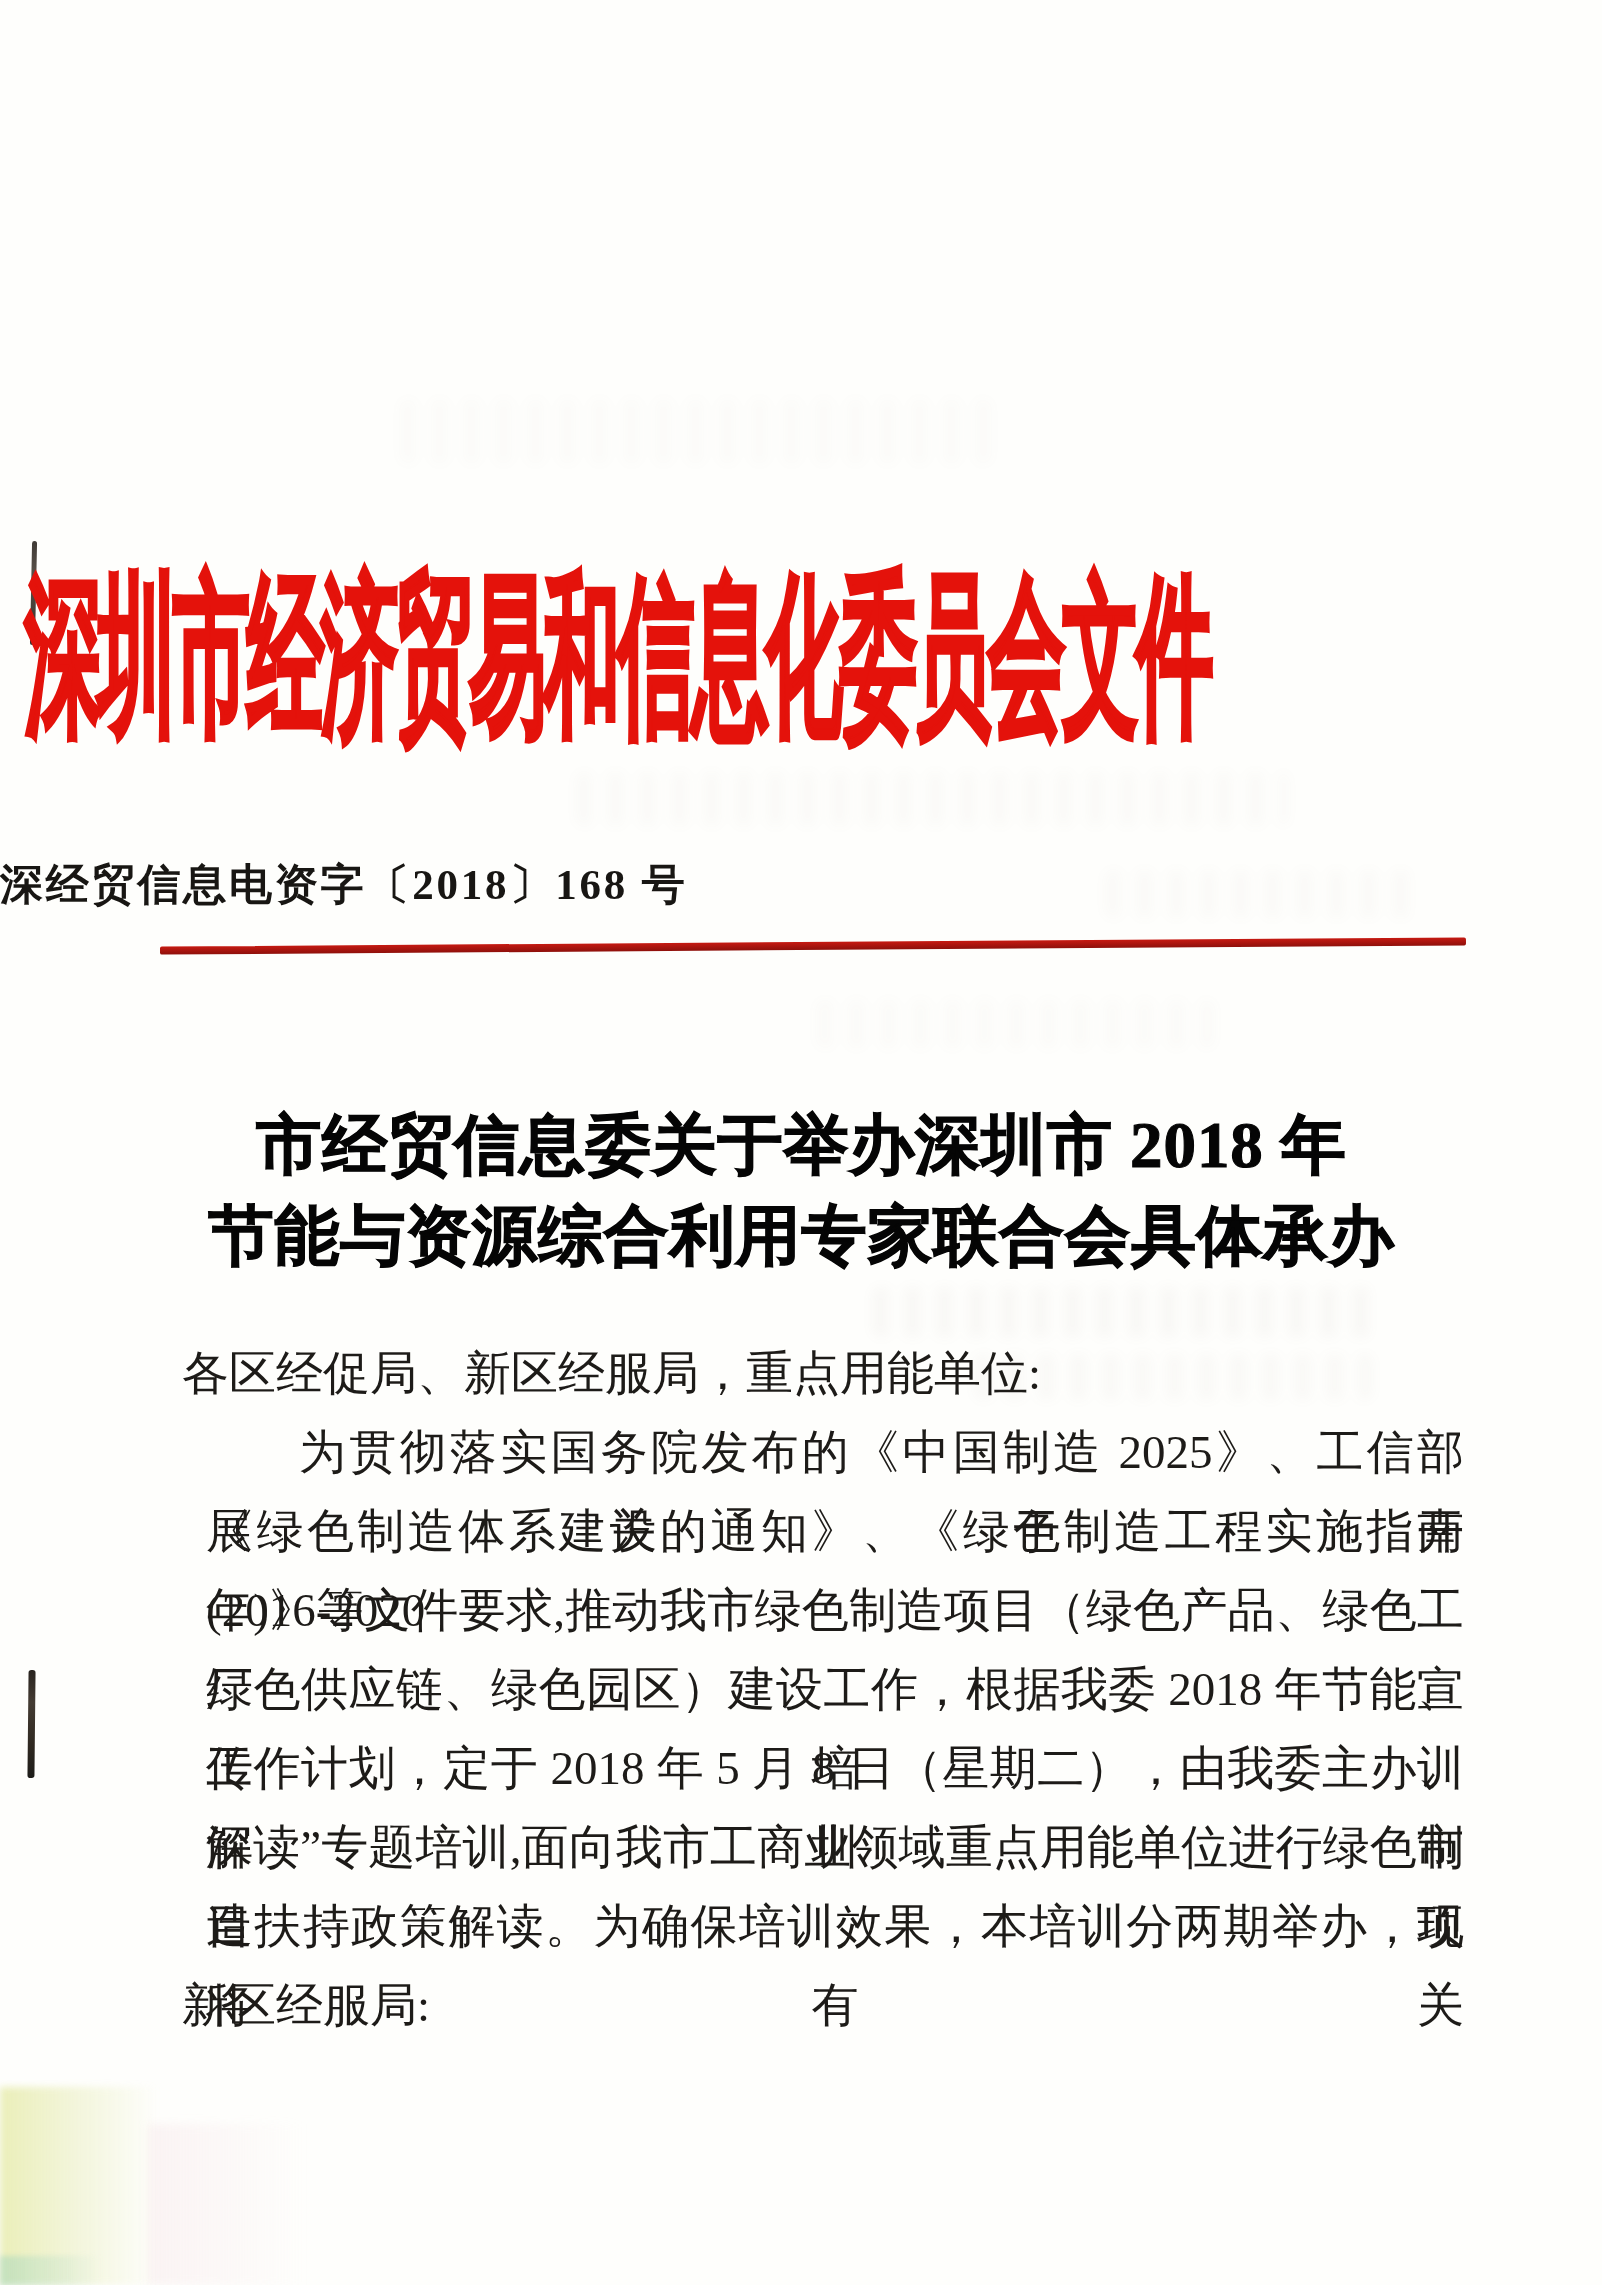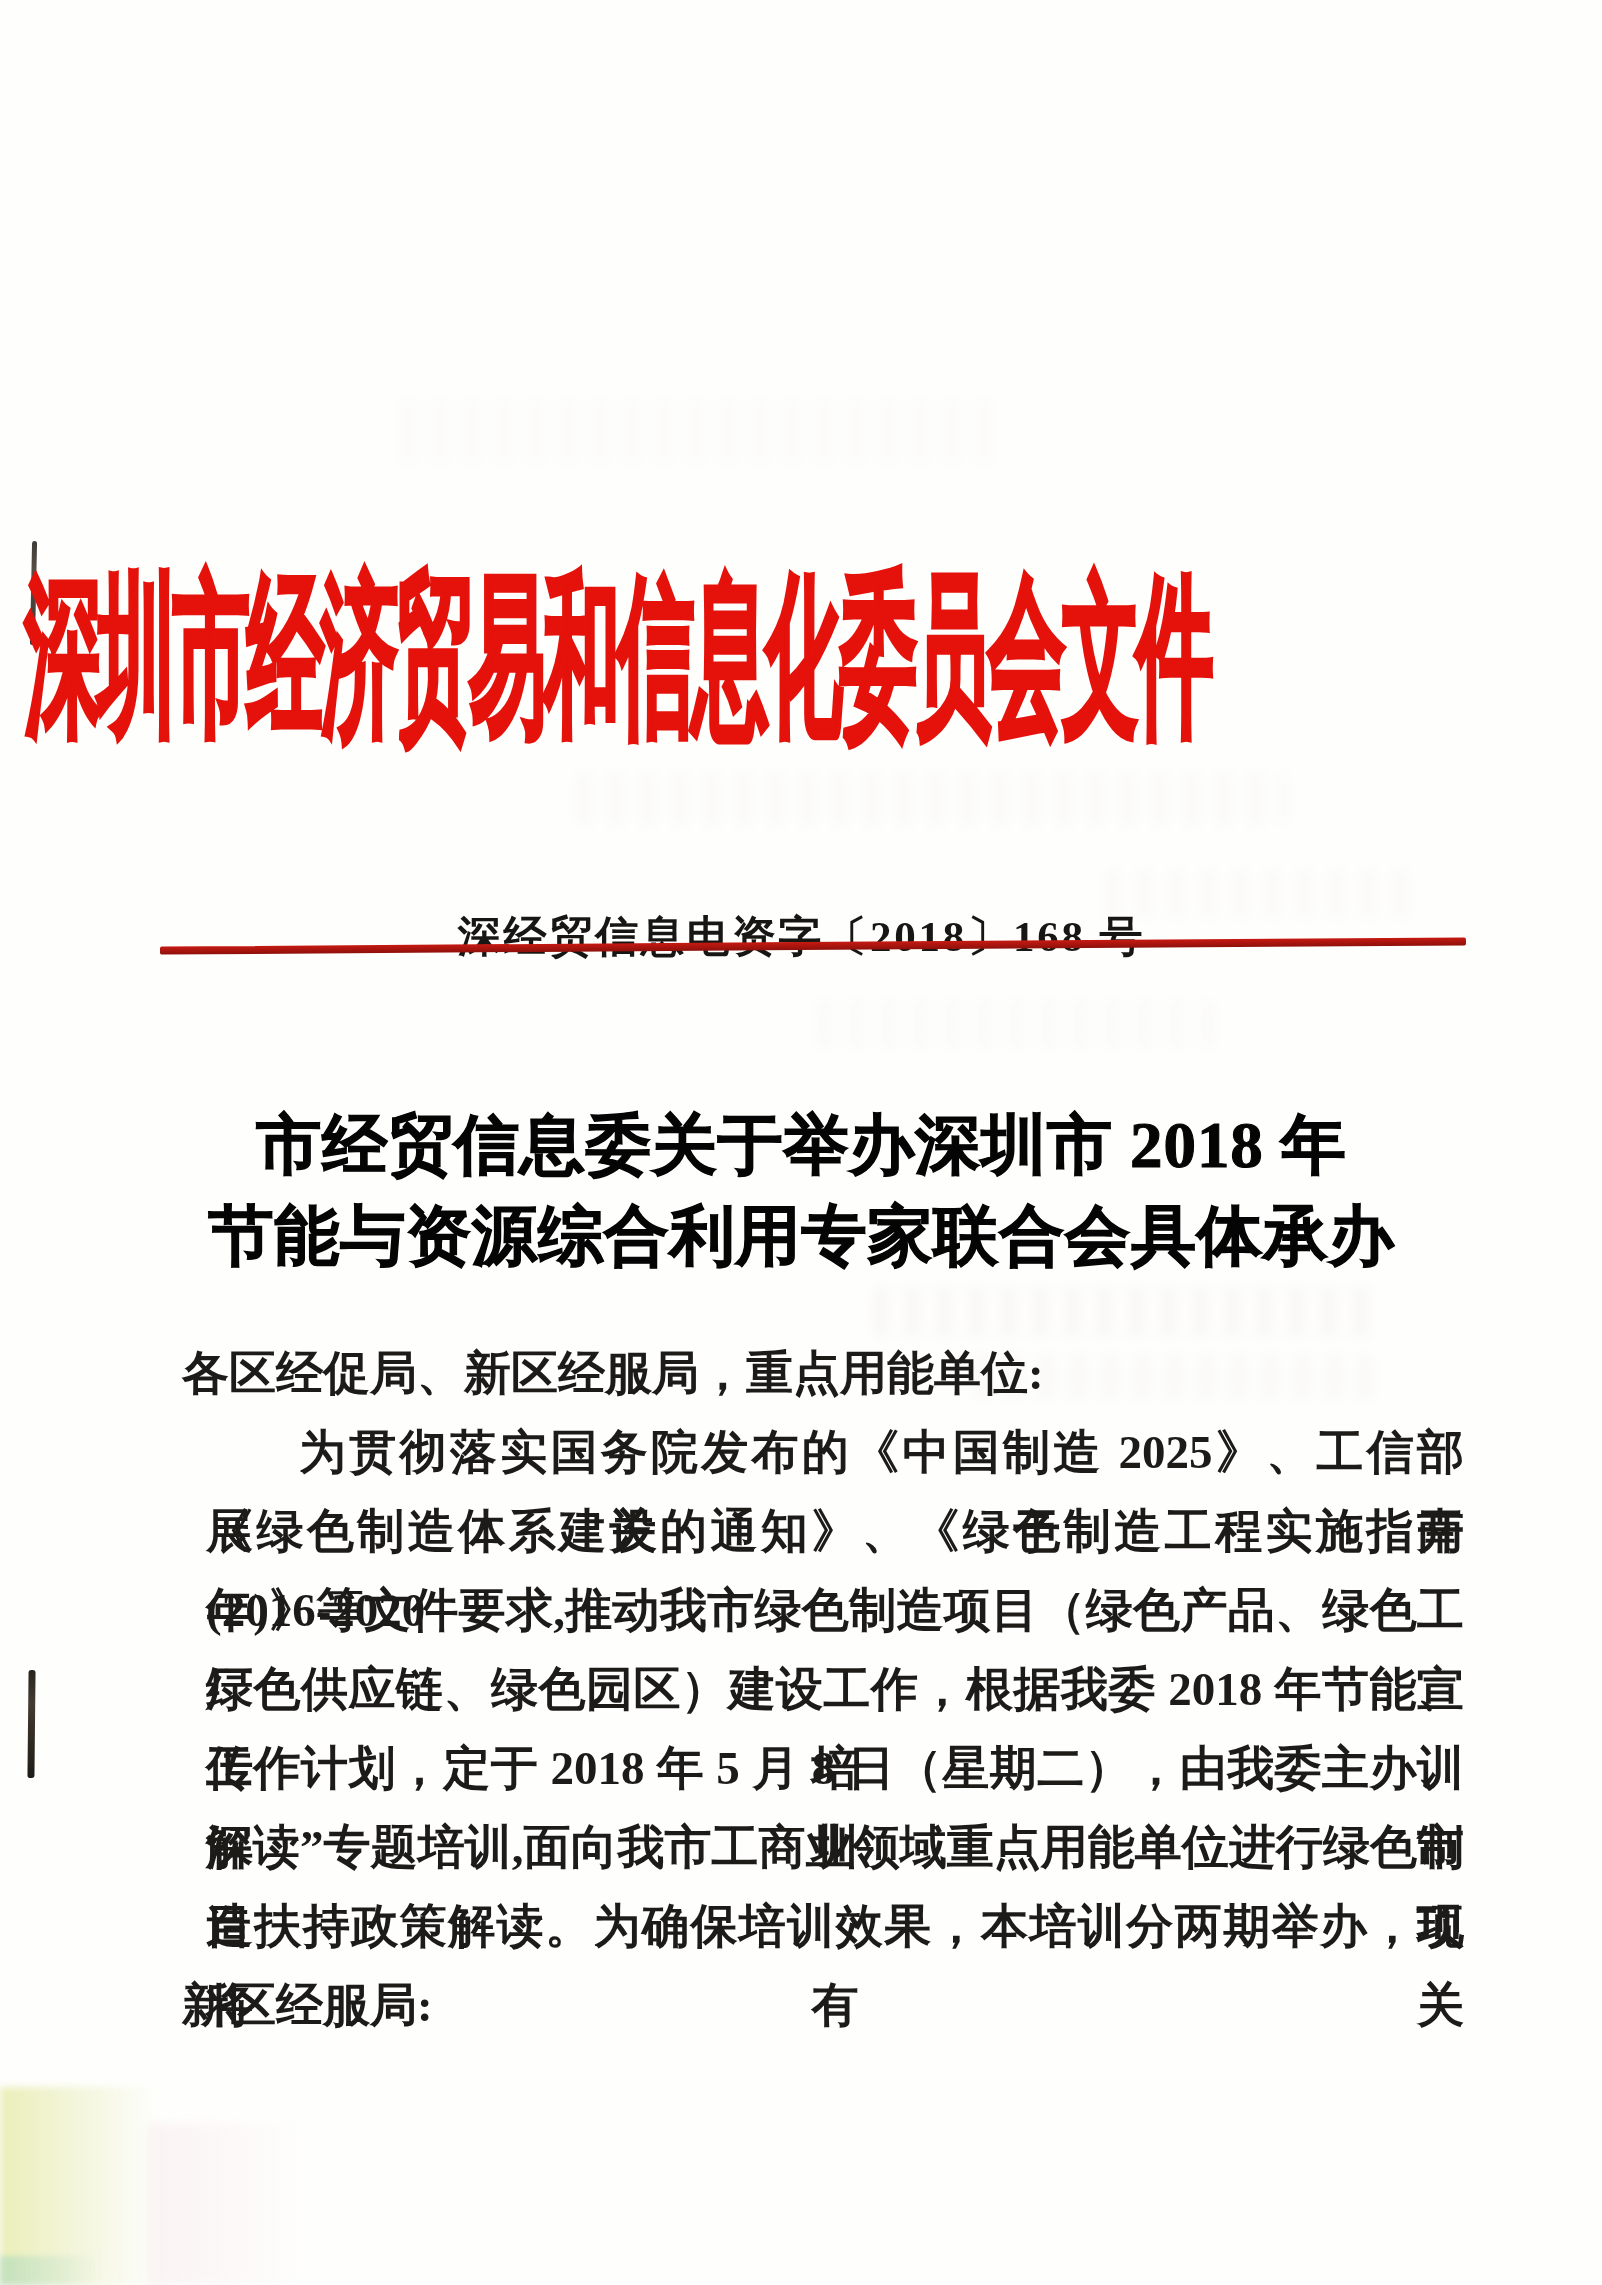--- a/index.html
+++ b/index.html
@@ -75,22 +75,21 @@
     color: #e4120b;
     -webkit-text-stroke: 2.3px #e4120b;
     transform: scale(0.96, 2.18);
     transform-origin: center top;
     white-space: nowrap;
   }
 
   
   .doc-number {
     position: absolute;
-    left: 0; right: 0; top: 908px;
-    text-align: center;
+    left: 0; right: 0; top: 856px;
     font-size: 43px;
     letter-spacing: 2.8px;
     font-weight: 600;
     color: #181613;
     white-space: nowrap;
   }
 
   
   .red-rule {
     position: absolute;
@@ -121,21 +120,20 @@
     left: 182px; top: 1334px;
     width: 1282px;
     font-size: 47px;
     color: #1d1b18;
     font-weight: 500;
   }
   .body-line {
     height: 79px;
     line-height: 79px;
     white-space: nowrap;
-    font-weight: bold;
   }
   .body-line.j {
     white-space: normal;
     text-align: justify;
     text-align-last: justify;
     margin-left: 24px;
   }
   .body-line.ind { text-indent: 93px; }
 </style>
 </head>

